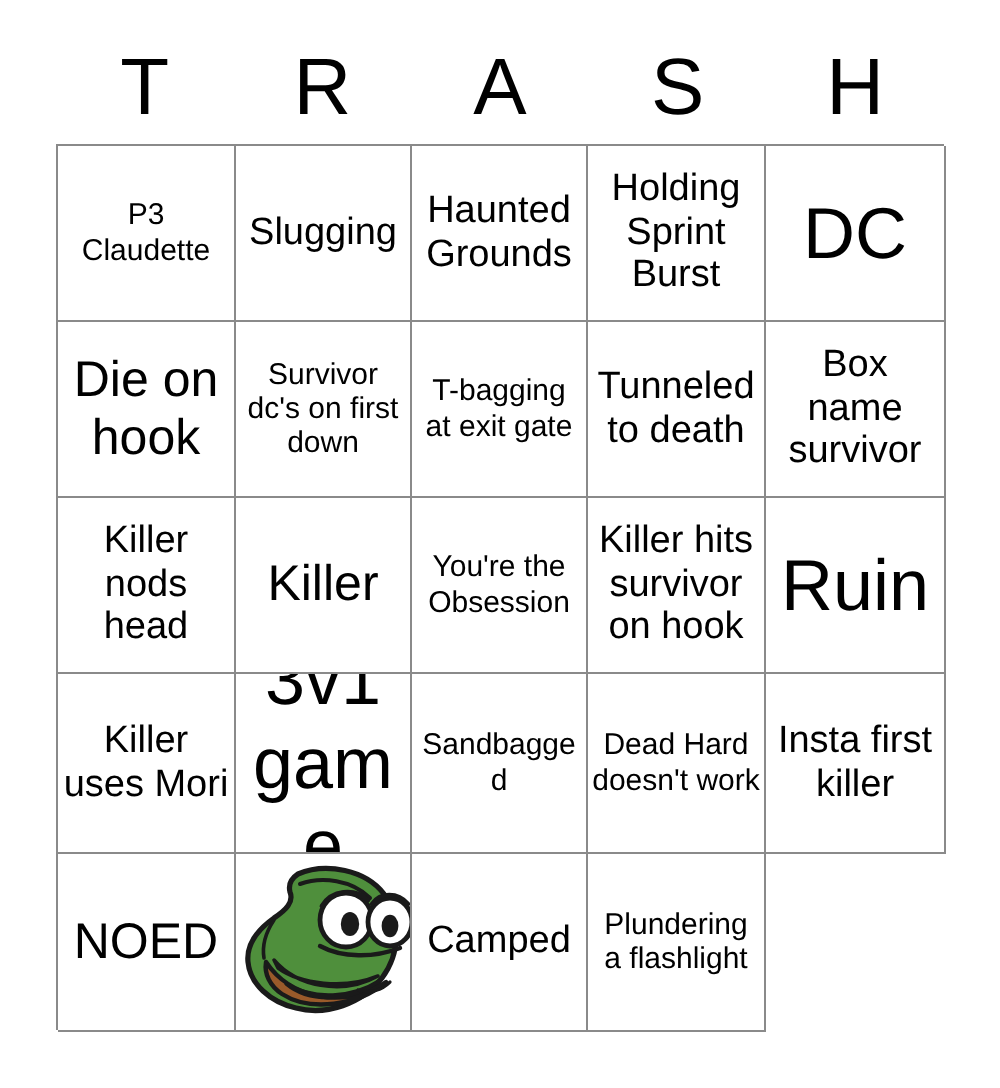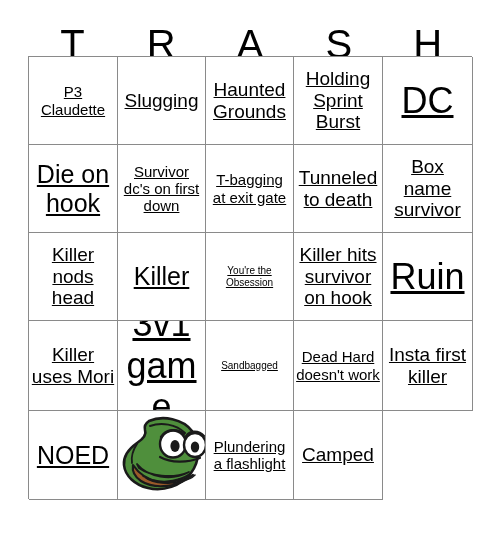--- a/index.html
+++ b/index.html
@@ -37,30 +37,29 @@
     font-size: 40px;
     font-weight: 400;
     line-height: 1;
     letter-spacing: 0px;
     color: #000;
   }
   
   #grid {
     position: absolute;
     left: 28px;
-    top: 56px;
+    top: 72px;
     width: 444px;
     height: 443px;
     border-top: 1px solid #8a8a8a;
     border-left: 1px solid #8a8a8a;
     box-sizing: border-box;
     display: grid;
     grid-template-columns: 89px 88px 88px 89px 90px;
     grid-template-rows: 88px 88px 88px 90px 89px;
-    text-decoration: underline;
   }
   .cell {
     border-right: 1px solid #8a8a8a;
     border-bottom: 1px solid #8a8a8a;
     box-sizing: border-box;
     display: flex;
     align-items: center;
     justify-content: center;
     text-align: center;
     padding: 1px 2px;
@@ -71,21 +70,21 @@
     display: block;
     width: 100%;
     line-height: 1.15;
     word-wrap: break-word;
   }
   
   .fs-xl  { font-size: 36px; }
   .fs-lg  { font-size: 25px; text-align: center; }
   .fs-md  { font-size: 19px; }
   .fs-sm  { font-size: 15px; }
-  .fs-xs  { font-size: 10px; }
+  .fs-xs  { font-size: 15px; }
 
   
   .image-cell { padding: 0; }
   .pepe-wrap {
     width: 100%;
     height: 100%;
     display: flex;
     align-items: center;
     justify-content: center;
   }
@@ -197,20 +196,20 @@
 
           <path d="M18 51 C29 64, 52 69, 70 59 C53 66, 31 63, 20 55 Z" fill="#e8317a" stroke="#1a1a1a" stroke-width="1.8" stroke-linejoin="round"></path>
 
           <path d="M24 63 C38 71, 57 70, 71 61 C58 72, 36 73, 24 63 Z" fill="#f0a8c0" stroke="#1a1a1a" stroke-width="1.6" stroke-linejoin="round"></path>
 
           <path d="M60 66 C66 68, 72 66, 76 62" fill="none" stroke="#1a1a1a" stroke-width="1.6" stroke-linecap="round"></path>
         </svg>
       </div>
     </div>
     <div class="cell">
+      <span class="cell-text fs-md">Camped</span>
+    </div>
+    <div class="cell">
       <span class="cell-text fs-sm">Plundering a flashlight</span>
-    </div>
-    <div class="cell">
-      <span class="cell-text fs-md">Camped</span>
     </div>
 
   </div>
 </div>
 
 </body></html>

